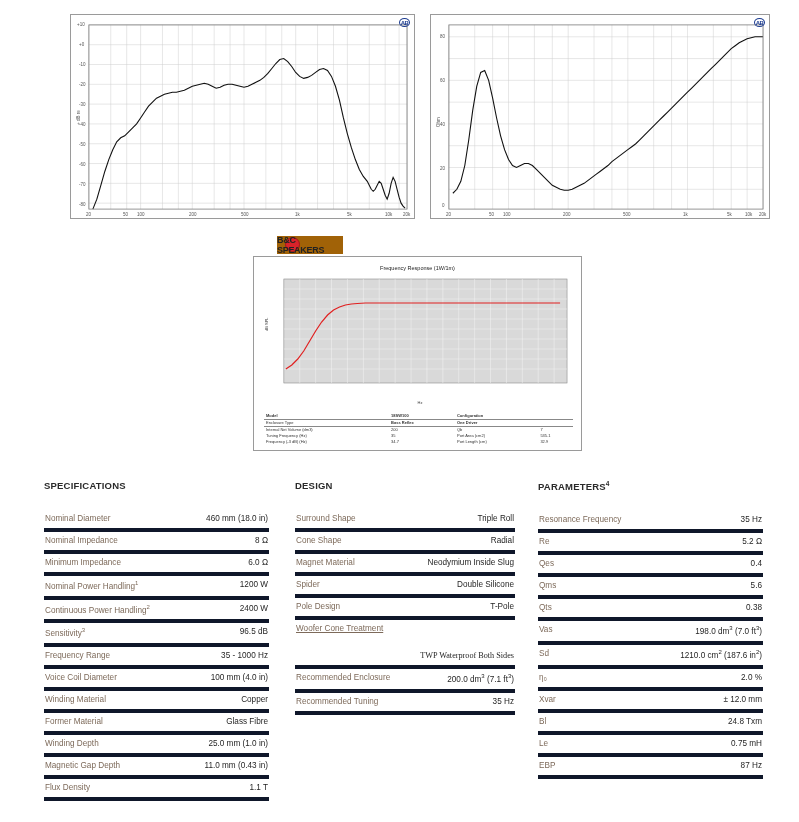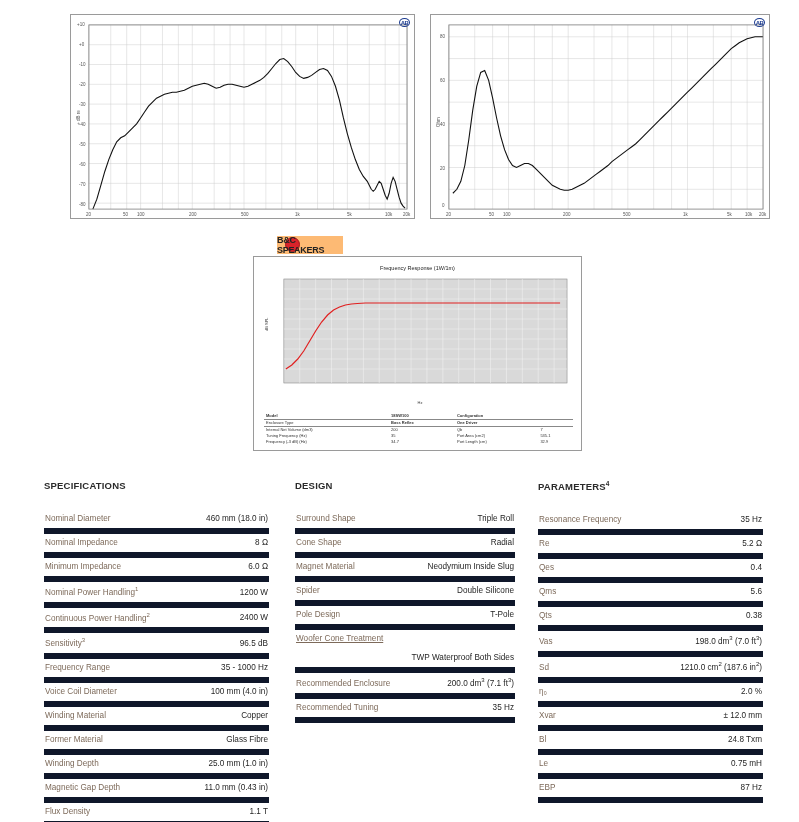--- a/index.html
+++ b/index.html
@@ -41,21 +41,21 @@
   .axis-tick {
     position: absolute; font-size: 4.5px; color: #555; white-space: nowrap;
   }
 
   
   .logo-wrap {
     position: absolute; left: 277px; top: 236px; width: 66px; height: 18px;
   }
   .logo-badge {
     width: 66px; height: 18px;
-    background: #fdba74;
+    background: #a16207;
     display: flex; align-items: center; justify-content: center;
     position: relative;
   }
   .logo-circle {
     position: absolute; left: 8px; top: 1px;
     width: 15px; height: 15px; border-radius: 50%;
     background: #d8232a;
     border: 1px solid #a0151b;
   }
   .logo-text {
@@ -98,31 +98,31 @@
   #col-params { left: 538px; width: 225px; }
 
   .col-title {
     font-size: 9.5px; font-weight: bold; color: #2b2b2b;
     letter-spacing: 0.2px; margin-bottom: 19px;
   }
   .col-title sup { font-size: 6.5px; }
 
   .rows { width: 100%; }
   .row {
-    display: flex; justify-content: space-between; align-items: flex-end;
-    border-bottom: 6px solid #0f172a;
+    display: flex; justify-content: space-between; align-items: flex-start;
+    border-bottom: 4px solid #0f172a;
     padding: 4px 1px 5px 1px;
     font-size: 8.2px;
   }
   .row .k { color: #7d6a5a; white-space: nowrap; }
   .row .v { color: #1f1f1f; text-align: right; white-space: nowrap; }
   .row .k sup, .row .v sup { font-size: 6px; }
   .row.full { display: block; }
   .row.full .k { display: block; color: #7d6a5a; text-decoration: underline; }
-  .row.full .v { display: block; text-align: right; color: #1f1f1f; margin-top: 10px; }
+  .row.full .v { display: block; text-align: right; color: #1f1f1f; margin-top: 18px; font-family: Liberation Serif, serif; }
 </style>
 </head>
 <body>
 
 <div class="page">
 
   <div class="top-charts">
 
     <div class="chart-box" id="chart-spl">
       <svg class="chart-svg" viewBox="0 0 345 205" preserveAspectRatio="none">

